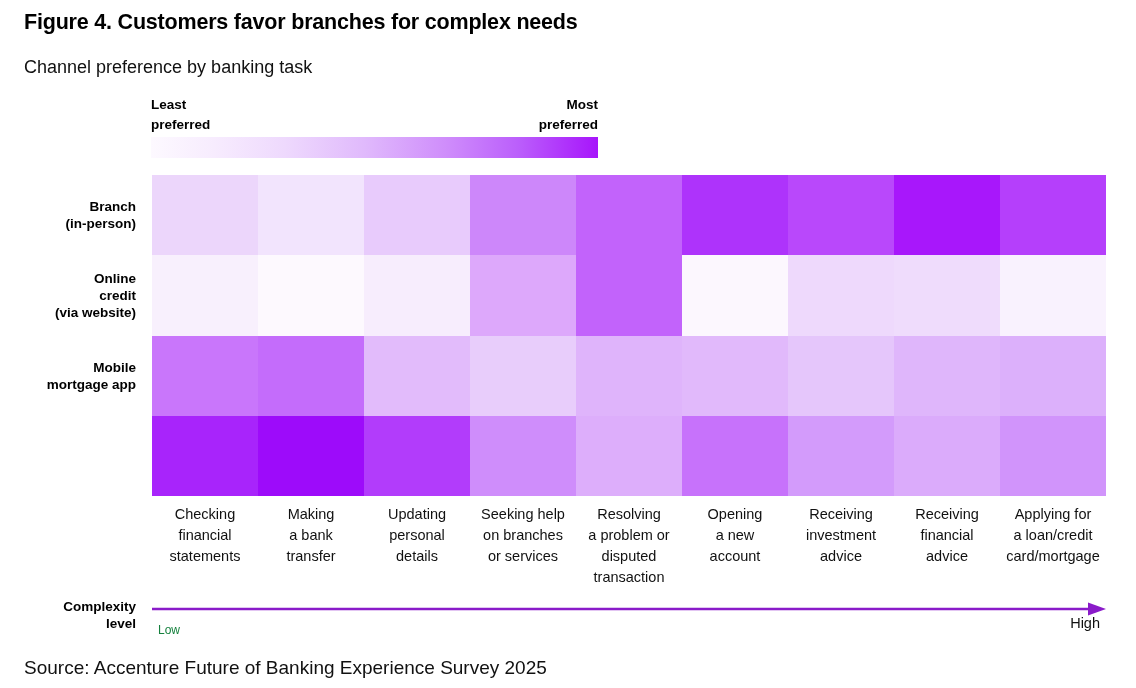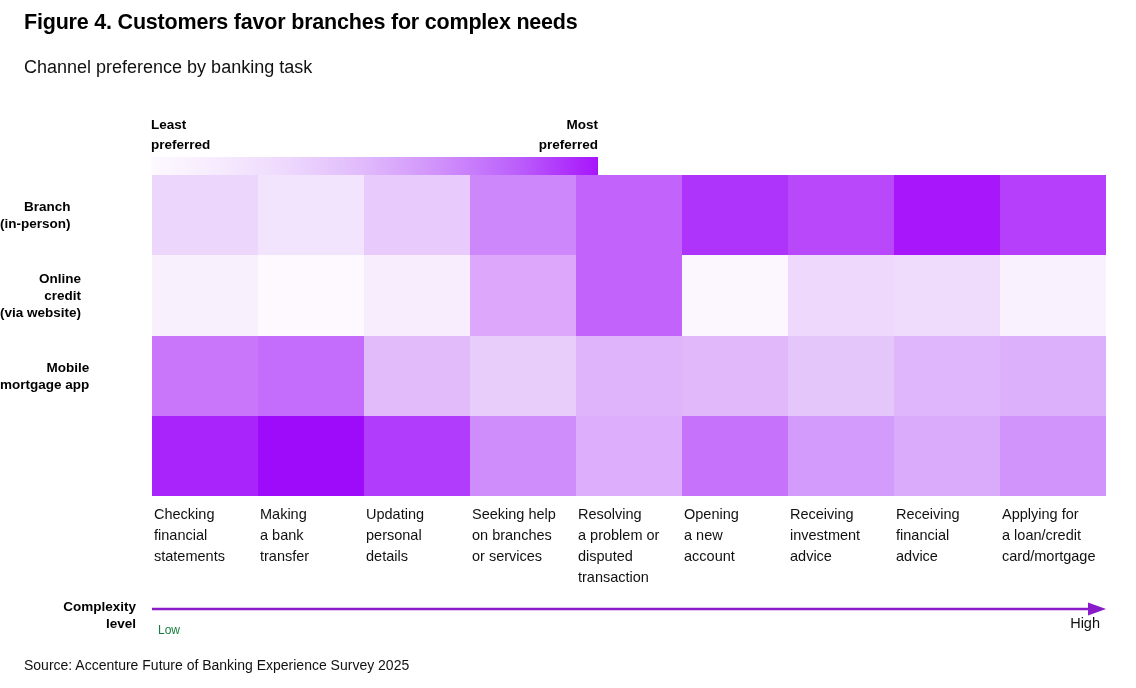--- a/index.html
+++ b/index.html
@@ -36,21 +36,20 @@
     color: #111111;
     white-space: nowrap;
   }
 
   
   #legend {
     position: absolute;
     left: 151px;
     top: 95px;
     width: 447px;
-    margin-top: 20px;
   }
   .legend-labels {
     position: relative;
     height: 42px;
   }
   .legend-cap {
     position: absolute;
     top: 0;
     font-size: 13.5px;
     font-weight: bold;
@@ -81,28 +80,30 @@
   }
   #row-labels {
     position: absolute;
     left: 0;
     top: 0;
     width: 144px;
   }
   .row-label {
     display: flex;
     align-items: center;
+    justify-content: flex-end;
     text-align: right;
     font-size: 13.5px;
     font-weight: bold;
     line-height: 17px;
     color: #000000;
     padding-right: 8px;
     box-sizing: border-box;
     height: 80.25px;
+    padding-left: 34px;
   }
   #grid {
     position: absolute;
     left: 152px;
     top: 0;
     width: 954px;
     display: grid;
     grid-template-columns: repeat(9, 1fr);
     grid-template-rows: repeat(4, 80.25px);
   }
@@ -113,20 +114,21 @@
     position: absolute;
     left: 152px;
     top: 504px;
     width: 954px;
     display: grid;
     grid-template-columns: repeat(9, 1fr);
   }
   .col-label {
     font-size: 14.5px;
     line-height: 21px;
+    text-align: center;
     color: #111111;
     padding: 0 2px;
     box-sizing: border-box;
   }
 
   
   #complexity {
     position: absolute;
     left: 0;
     top: 598px;
@@ -168,21 +170,21 @@
     text-align: right;
     font-size: 14.5px;
     color: #111111;
   }
 
   
   #source {
     position: absolute;
     left: 24px;
     top: 657px;
-    font-size: 14px;
+    font-size: 19px;
     color: #111111;
     white-space: nowrap;
   }
 </style>
 </head>
 <body>
 
 <div id="figure-title">Figure 4. Customers favor branches for complex needs</div>
 <div id="figure-subtitle">Channel preference by banking task</div>
 

